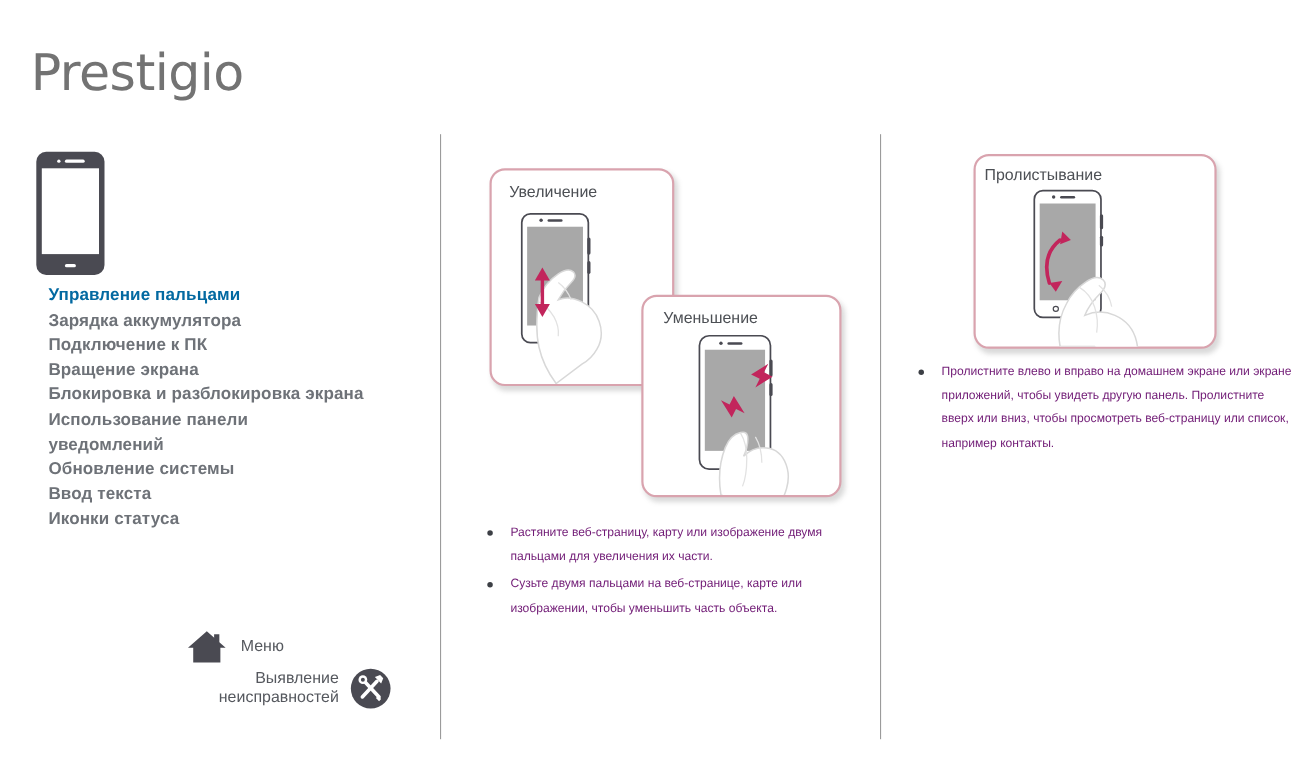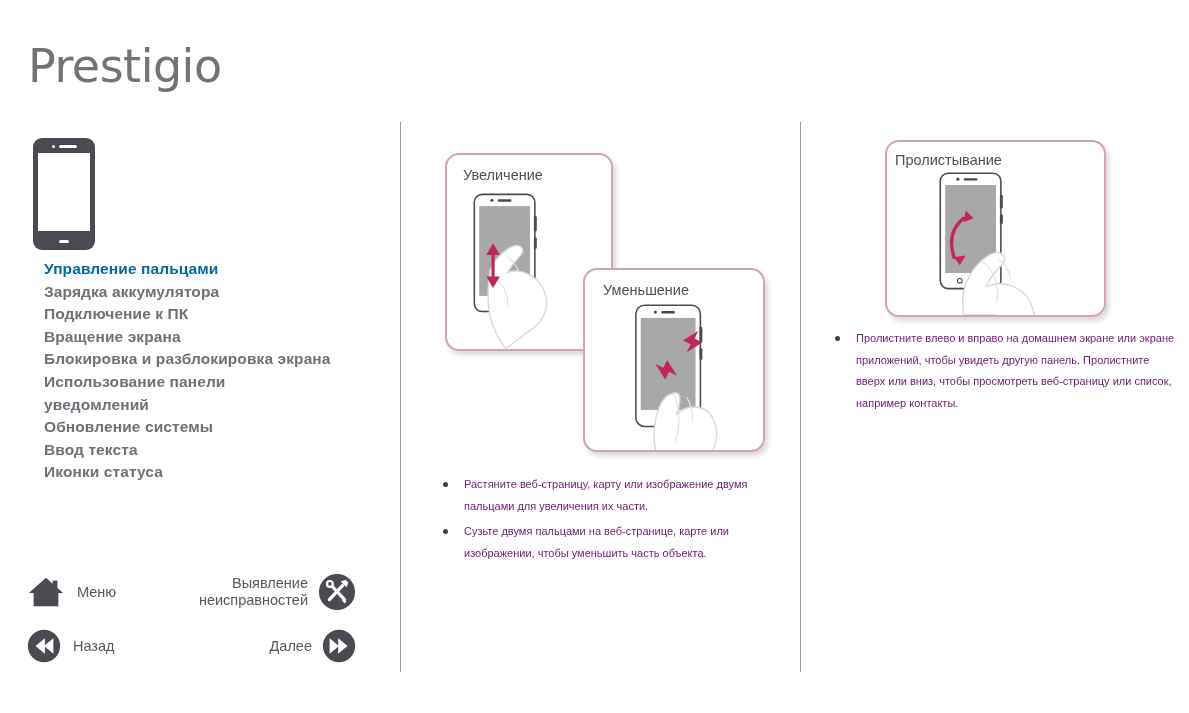--- a/index.html
+++ b/index.html
@@ -96,21 +96,21 @@
     color: #6e7278;
     font-weight: 700;
     letter-spacing: 0.1px;
     white-space: nowrap;
   }
   .toc-item.active { color: #0369a1; }
 
   
   .nav { position: absolute; left: 0; top: 565px; width: 400px; height: 115px; }
   .nav-row { position: absolute; width: 400px; height: 46px; display: flex; align-items: center; }
-  .nav-row.r1 { top: 4px; }
+  .nav-row.r1 { top: 4px; flex-direction: column; }
   .nav-row.r2 { top: 58px; }
 
   .nav-left { display: flex; align-items: center; gap: 12px; margin-left: 27px; }
   .nav-right { display: flex; align-items: center; gap: 10px; margin-left: auto; margin-right: 44px; }
 
   .nav-label {
     font-size: 14.5px;
     color: #55585e;
     line-height: 17px;
   }
@@ -226,38 +226,20 @@
               <line x1="13" y1="12" x2="28" y2="28"></line>
             </g>
             <path d="M24 9 l5 -2 l3 3 l-2 5 l-3 -3 z" fill="#ffffff"></path>
             <circle cx="12.5" cy="11.5" r="4.2" fill="#ffffff"></circle>
             <circle cx="12.5" cy="11.5" r="1.9" fill="#4a4a52"></circle>
             <path d="M27 27 l3 3 l-2 2 l-3 -3 z" fill="#ffffff"></path>
           </svg>
         </div>
       </div>
 
-      <div class="nav-row r2">
-        <div class="nav-left">
-          <svg class="ico small" viewBox="0 0 40 40">
-            <circle cx="20" cy="20" r="19" fill="#4a4a52"></circle>
-            <path d="M21 11 L21 29 L10 20 Z" fill="#ffffff"></path>
-            <path d="M31 11 L31 29 L20 20 Z" fill="#ffffff"></path>
-          </svg>
-          <span class="nav-label">Назад</span>
-        </div>
-        <div class="nav-right">
-          <span class="nav-label">Далее</span>
-          <svg class="ico small" viewBox="0 0 40 40">
-            <circle cx="20" cy="20" r="19" fill="#4a4a52"></circle>
-            <path d="M9 11 L9 29 L20 20 Z" fill="#ffffff"></path>
-            <path d="M19 11 L19 29 L30 20 Z" fill="#ffffff"></path>
-          </svg>
-        </div>
-      </div>
 
     </div>
   </div>
 
   <div class="col-mid">
 
     <div class="card card-zoomin">
       <svg class="card-art" viewBox="0 0 168 198">
 
         <rect x="28" y="40" width="62" height="120" rx="8" fill="#ffffff" stroke="#4a4a52" stroke-width="1.6"></rect>

